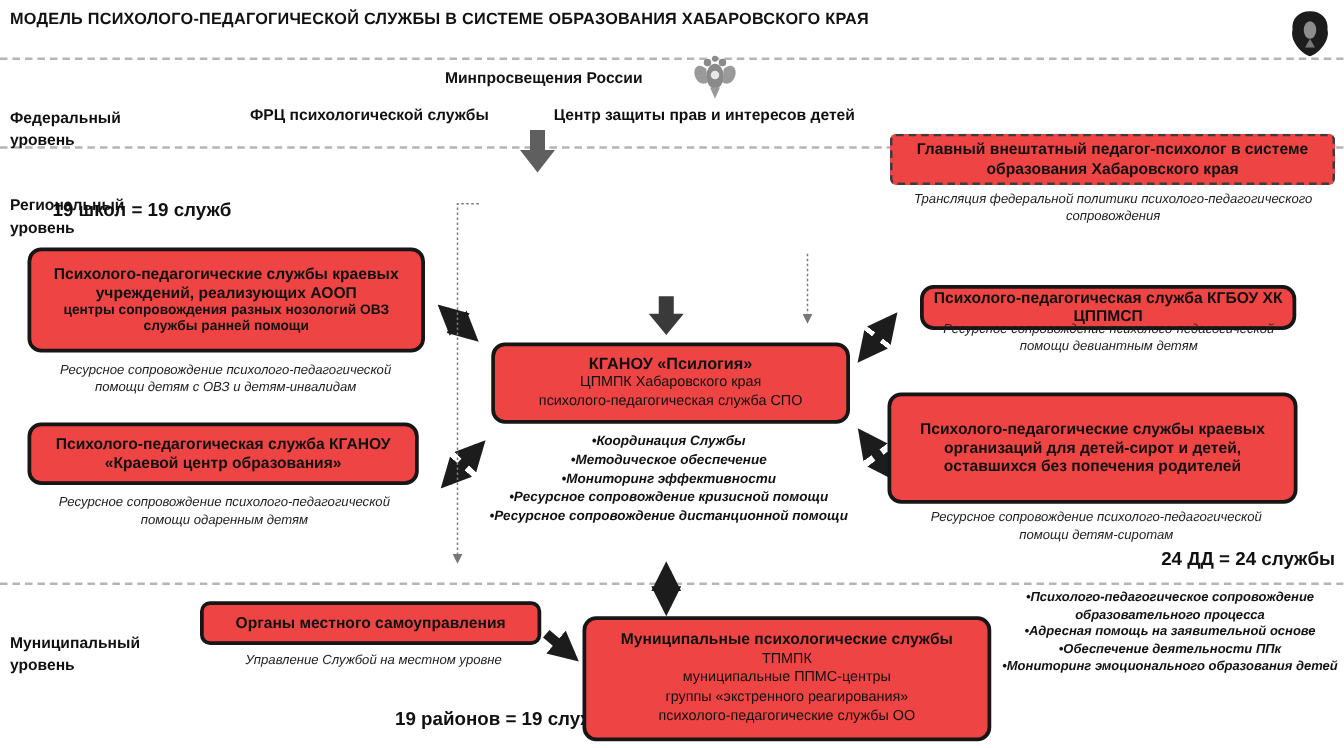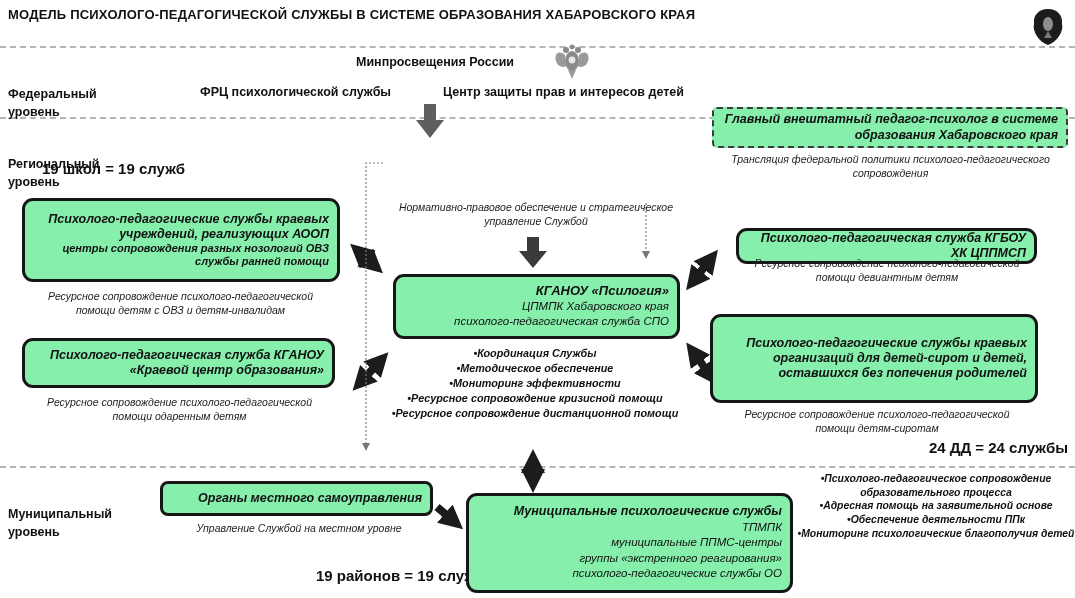--- a/index.html
+++ b/index.html
@@ -2,22 +2,22 @@
 <html><head>
 <meta charset="utf-8">
 <style>
   html,body{margin:0;padding:0;background:#ffffff;}
   #canvas{position:relative;width:1075px;height:598px;background:#fff;overflow:hidden;
           font-family:"Liberation Sans",sans-serif;color:#111;}
   .abs{position:absolute;}
   .sep{position:absolute;left:0;right:0;height:0;border-top:2px dashed #a3a3a3;z-index:0;opacity:.8;}
   .lvl{position:absolute;font-weight:bold;font-size:12.5px;line-height:1.45;z-index:3;margin-top:32px;}
   .hdr{position:absolute;font-weight:bold;font-size:12.5px;z-index:3;white-space:nowrap;}
-  .box{position:absolute;background:#86efac;border:3px solid #161616;border-radius:11px;z-index:2;
-       display:flex;flex-direction:column;justify-content:center;text-align:right;padding:3px 8px;box-sizing:border-box;font-style:italic;}
+  .box{position:absolute;background:#ef4444;border:3px solid #161616;border-radius:11px;z-index:2;
+       display:flex;flex-direction:column;justify-content:center;text-align:center;padding:3px 8px;box-sizing:border-box;}
   .box .t{font-weight:bold;font-size:12.5px;line-height:1.22;}
   .box .s{font-weight:bold;font-size:11px;line-height:1.2;}
   .box .r{font-weight:normal;font-size:11.5px;line-height:1.35;}
   .box.dashed{border:2px dashed #3c3c3c;border-radius:5px;}
   .cap{position:absolute;font-style:italic;font-size:10.5px;line-height:1.32;text-align:center;color:#1d1d1d;z-index:2;}
   .note{position:absolute;font-weight:bold;font-size:15px;z-index:2;white-space:nowrap;}
   .blist{position:absolute;font-style:italic;font-weight:bold;font-size:10.8px;line-height:1.38;text-align:center;z-index:2;}
   .flist{position:absolute;font-style:italic;font-weight:bold;font-size:10.4px;line-height:1.32;text-align:center;z-index:2;}
   #overlay{position:absolute;left:0;top:0;z-index:1;pointer-events:none;}
   #title{position:absolute;left:8px;top:7px;font-weight:bold;font-size:13px;letter-spacing:.2px;z-index:3;white-space:nowrap;}
@@ -64,21 +64,20 @@
     <div class="s">центры сопровождения разных нозологий ОВЗ</div>
     <div class="s">службы ранней помощи</div>
   </div>
   <div class="cap" style="left:28px;top:290px;width:305px;">Ресурсное сопровождение психолого-педагогической помощи детям с ОВЗ и детям-инвалидам</div>
 
   <div class="box" style="left:22px;top:338px;width:313px;height:50px;">
     <div class="t">Психолого-педагогическая служба КГАНОУ «Краевой центр образования»</div>
   </div>
   <div class="cap" style="left:32px;top:396px;width:295px;">Ресурсное сопровождение психолого-педагогической помощи одаренным детям</div>
 
-  <div class="cap" style="left:398px;top:201px;width:276px;">Нормативно-правовое обеспечение и стратегическое управление Службой</div>
 
   <div class="box" style="left:393px;top:274px;width:287px;height:65px;">
     <div class="t" style="font-size:13px;">КГАНОУ «Псилогия»</div>
     <div class="r">ЦПМПК Хабаровского края</div>
     <div class="r">психолого-педагогическая служба СПО</div>
   </div>
   <div class="blist" style="left:368px;top:346px;width:334px;">
     <div>•Координация Службы</div>
     <div>•Методическое обеспечение</div>
     <div>•Мониторинг эффективности</div>
@@ -113,21 +112,21 @@
     <div class="r">ТПМПК</div>
     <div class="r">муниципальные  ППМС-центры</div>
     <div class="r">группы «экстренного реагирования»</div>
     <div class="r">психолого-педагогические службы ОО</div>
   </div>
 
   <div class="flist" style="left:797px;top:472px;width:278px;">
     <div>•Психолого-педагогическое сопровождение образовательного процесса</div>
     <div>•Адресная помощь на заявительной основе</div>
     <div>•Обеспечение деятельности ППк</div>
-    <div>•Мониторинг психологические благополучия детей</div>
+    <div>•Мониторинг эмоционального образования детей</div>
   </div>
 
   <svg id="overlay" width="1075" height="598" viewBox="0 0 1075 598">
     <defs>
       <marker id="mh" markerUnits="strokeWidth" markerWidth="3" markerHeight="3" refX="2" refY="1.5" orient="auto-start-reverse">
         <path d="M0,0 L3,1.5 L0,3 Z" fill="#1c1c1c"></path>
       </marker>
       <marker id="mhs" markerUnits="userSpaceOnUse" markerWidth="8" markerHeight="8" refX="6" refY="4" orient="auto">
         <path d="M0,0 L8,4 L0,8 Z" fill="#777"></path>
       </marker>

